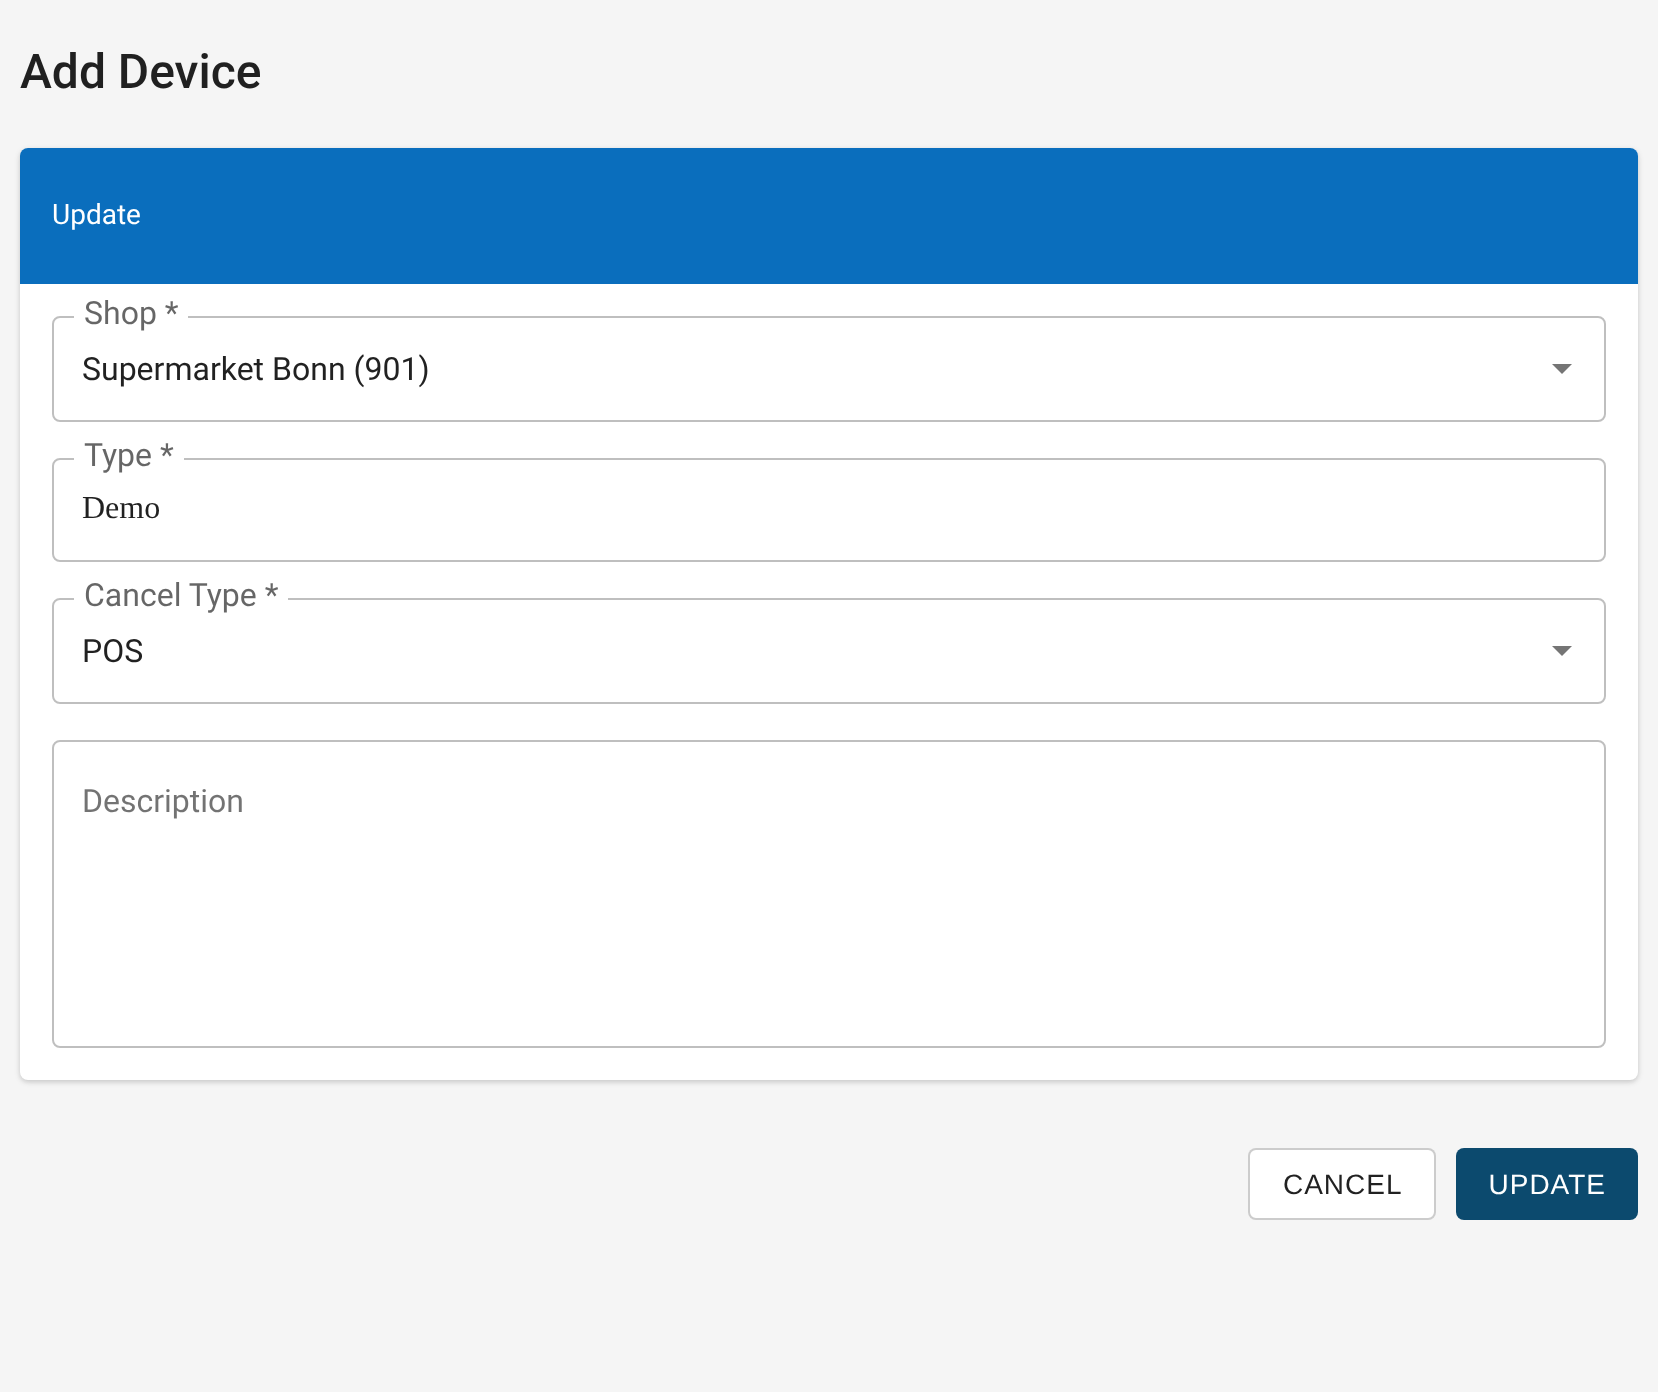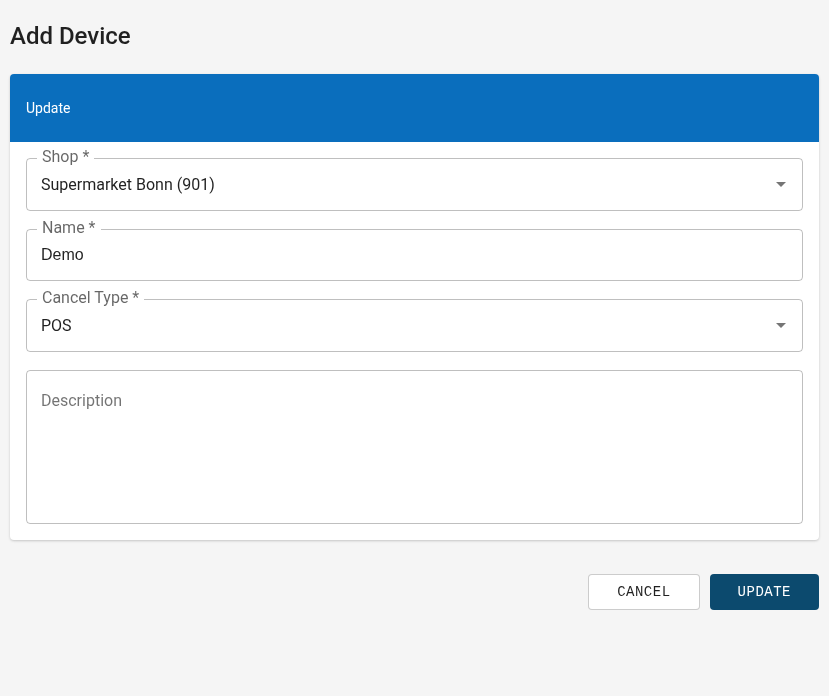--- a/index.html
+++ b/index.html
@@ -53,21 +53,21 @@
       font-size: 16px;
       color: rgba(0,0,0,0.6);
       line-height: 14px;
     }
     .field-input {
       width: 100%;
       border: none;
       outline: none;
       padding: 16px 14px;
       font-size: 16px;
-      font-family: Liberation Sans, sans-serif;
+      font-family: Liberation Serif, serif;
       color: rgba(0,0,0,0.87);
       background: transparent;
       border-radius: 4px;
     }
     .field-select {
       display: flex;
       align-items: center;
       justify-content: space-between;
       padding: 16px 14px;
       font-size: 16px;
@@ -100,25 +100,25 @@
     .field-textarea::placeholder {
       color: rgba(0,0,0,0.55);
     }
     .actions {
       display: flex;
       justify-content: flex-end;
       gap: 10px;
       padding: 34px 0 0 0;
     }
     .btn {
-      font-family: Liberation Mono, monospace;
+      font-family: Liberation Sans, sans-serif;
       font-size: 14px;
       font-weight: 500;
       letter-spacing: 0.5px;
-      padding: 9px 28px;
+      padding: 9px 16px;
       border-radius: 4px;
       text-transform: uppercase;
       cursor: pointer;
       border: none;
     }
     .btn-outline {
       background: #fff;
       color: rgba(0,0,0,0.87);
       border: 1px solid rgba(0,0,0,0.2);
     }
@@ -143,21 +143,21 @@
           <span class="field-label">Shop *</span>
           <div class="field-select">
             <span class="value">Supermarket Bonn (901)</span>
             <span class="dropdown-caret"></span>
           </div>
         </div>
       </div>
 
       <div class="field">
         <div class="field-outline">
-          <span class="field-label">Name *</span>
+          <span class="field-label">Type *</span>
           <input class="field-input" type="text" value="Demo" style="">
         </div>
       </div>
 
       <div class="field">
         <div class="field-outline">
           <span class="field-label">Cancel Type *</span>
           <div class="field-select">
             <span class="value">POS</span>
             <span class="dropdown-caret"></span>

